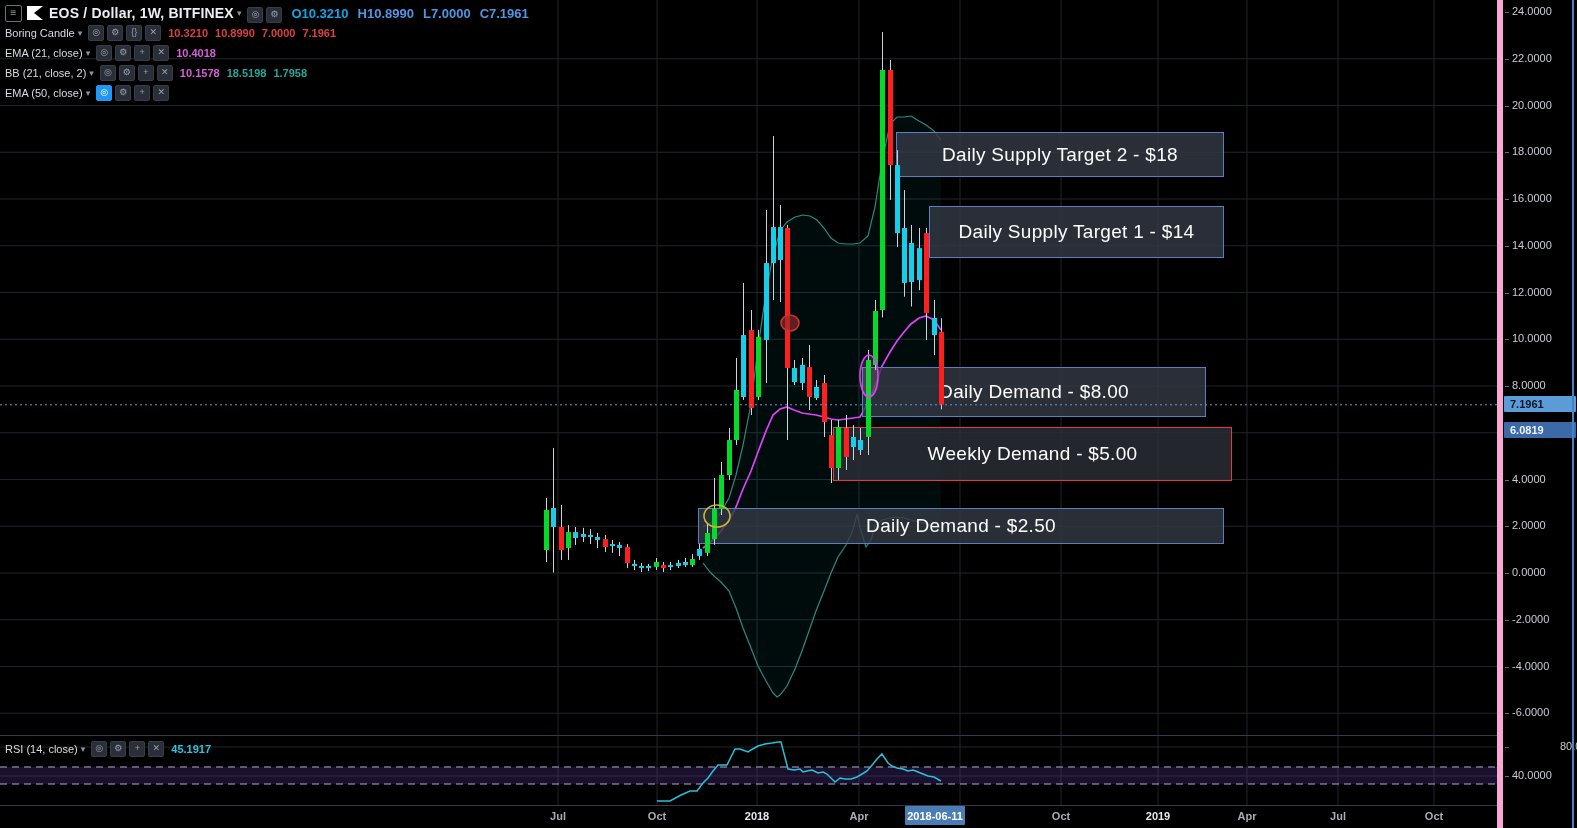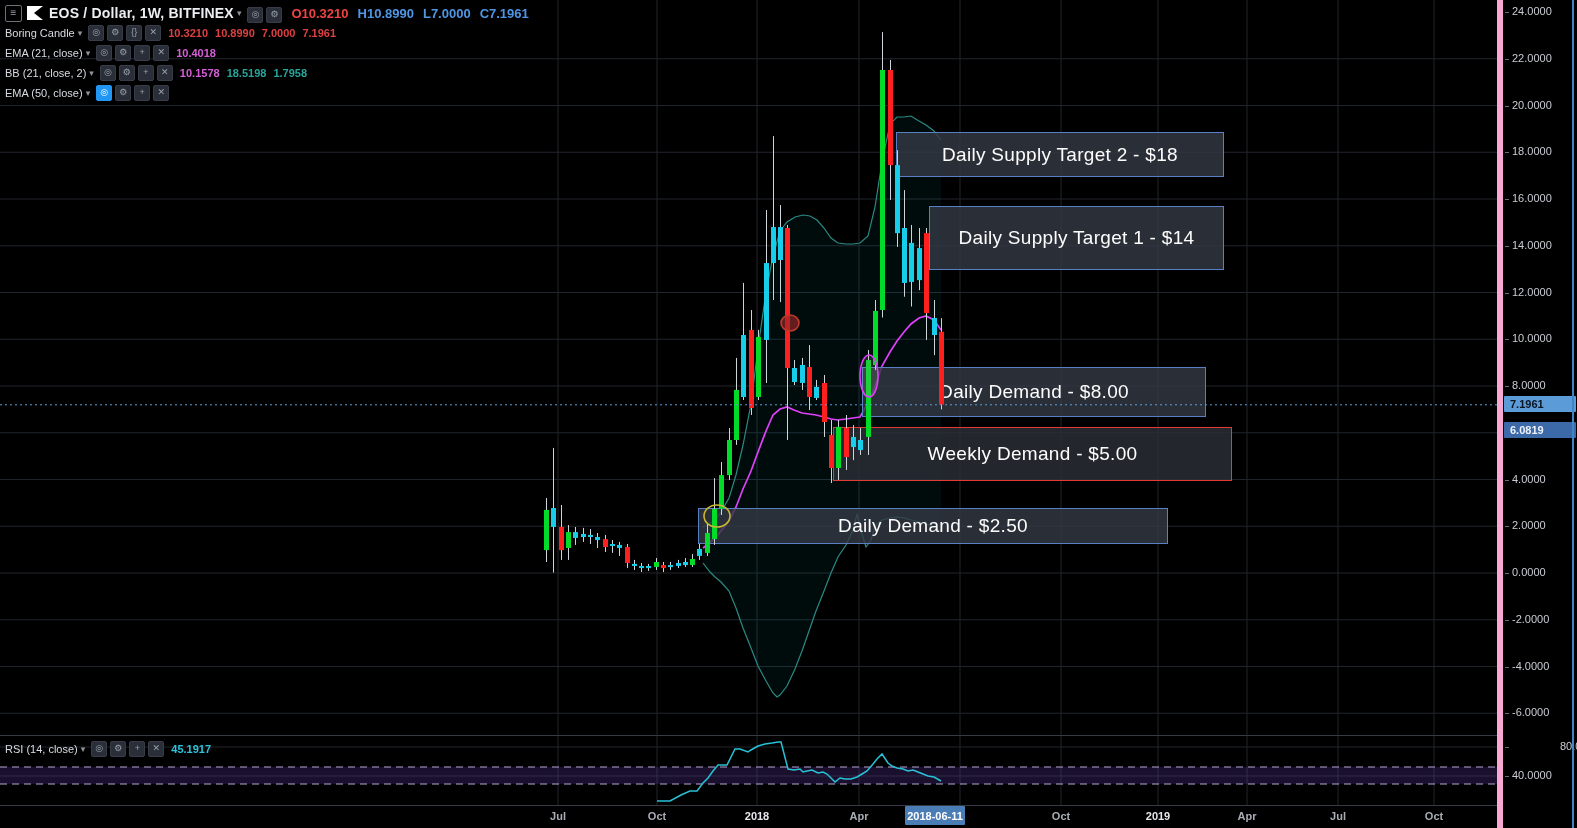--- a/index.html
+++ b/index.html
@@ -80,30 +80,30 @@
       <rect x="0" y="767" width="1497" height="17" fill="rgba(93,57,160,0.28)"></rect>
       <line x1="0" y1="767" x2="1497" y2="767" stroke="#b4a6d4" stroke-width="1" stroke-dasharray="7,5"></line>
       <line x1="0" y1="784" x2="1497" y2="784" stroke="#b4a6d4" stroke-width="1" stroke-dasharray="7,5"></line>
       <polyline points="657,801 670,801 681,795 690,791 697,791 703,783 708,778 713,771 718,765 727,765 735,749 740,749 748,752 751,750 758,746 765,744 772,743 778,742 781,742 788,769 794,770 800,769 803,772 807,771 812,770 818,773 823,772 827,774 830,777 835,782 840,778 845,779 851,779 857,777 862,774 867,771 873,764 877,759 882,754 888,763 892,766 897,768 903,769 908,771 913,770 918,772 923,774 928,776 934,777 941,781" fill="none" stroke="#27c2d8" stroke-width="1.5"></polyline>
     </svg>
 
   <div id="boxes-layer">
     <div class="draw-box" style="left: 896px; top: 132px; width: 328px; height: 45px; border: 1px solid rgb(91, 127, 196); background: rgba(52, 58, 69, 0.8);">
         <span>Daily Supply Target 2 - $18</span>
       </div>
-    <div class="draw-box" style="left: 929px; top: 206px; width: 295px; height: 64px; border: 1px solid rgb(91, 127, 196); background: rgba(52, 58, 69, 0.8);">
+    <div class="draw-box" style="left: 929px; top: 206px; width: 295px; height: 52px; border: 1px solid rgb(91, 127, 196); background: rgba(52, 58, 69, 0.8);">
         <span>Daily Supply Target 1 - $14</span>
       </div>
     <div class="draw-box" style="left: 862px; top: 367px; width: 344px; height: 50px; border: 1px solid rgb(91, 127, 196); background: rgba(52, 58, 69, 0.8);">
         <span>Daily Demand - $8.00</span>
       </div>
     <div class="draw-box" style="left: 833px; top: 427px; width: 399px; height: 54px; border: 1px solid rgb(229, 57, 53); background: rgba(44, 48, 55, 0.8);">
         <span>Weekly Demand - $5.00</span>
       </div>
-    <div class="draw-box" style="left: 698px; top: 508px; width: 470px; height: 36px; border: 1px solid rgb(91, 127, 196); background: rgba(52, 58, 69, 0.8);">
+    <div class="draw-box" style="left: 698px; top: 508px; width: 526px; height: 36px; border: 1px solid rgb(91, 127, 196); background: rgba(52, 58, 69, 0.8);">
         <span>Daily Demand - $2.50</span>
       </div>
   </div>
 
   <svg id="svg-over" class="layer" width="1497" height="828">
       <g>
         <g>
           <line x1="546.5" y1="497.96625" x2="546.5" y2="562.0137500000001" stroke="#cfd3da" stroke-width="1"></line>
           <rect x="544" y="509.8875" width="5" height="40.204999999999984" fill="#00dc28"></rect>
         </g>
@@ -338,21 +338,21 @@
       <span class="menu-btn">≡</span>
       <span class="logo">
         <svg width="16" height="14">
             <rect width="16" height="14" fill="#fff"></rect>
             <path d="M16 0 L7 7 L16 14 Z" fill="#000"></path>
           </svg>
       </span>
       <span class="sym">EOS / Dollar, 1W, BITFINEX</span>
       <span class="caret">▾</span>
       <span id="hdr-icons"><span class="icon-btn">◎</span><span class="icon-btn">⚙</span></span>
-      <span id="ohlc"><span class="ohlc" style="color: #ef4444;">O10.3210</span><span class="ohlc" style="color: rgb(78, 150, 228);">H10.8990</span><span class="ohlc" style="color: rgb(78, 150, 228);">L7.0000</span><span class="ohlc" style="color: rgb(78, 150, 228);">C7.1961</span></span>
+      <span id="ohlc"><span class="ohlc" style="color: #0ea5e9;">O10.3210</span><span class="ohlc" style="color: rgb(78, 150, 228);">H10.8990</span><span class="ohlc" style="color: rgb(78, 150, 228);">L7.0000</span><span class="ohlc" style="color: rgb(78, 150, 228);">C7.1961</span></span>
     </div>
     <div id="ind-rows">
         <div class="legend-row">
           <span class="ind-label">Boring Candle</span>
           <span class="caret">▾</span>
           <span class="icon-btn">◎</span>
           <span class="icon-btn">⚙</span>
           <span class="icon-btn">{}</span>
           <span class="icon-btn">✕</span>
           <span class="val" style="color: rgb(221, 64, 64);">10.3210</span>

